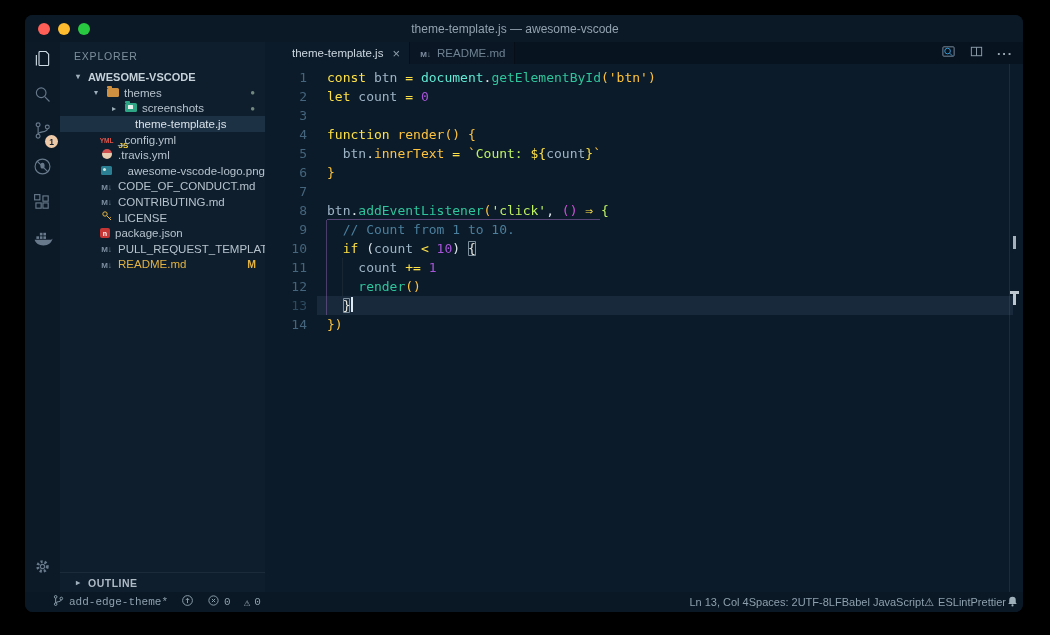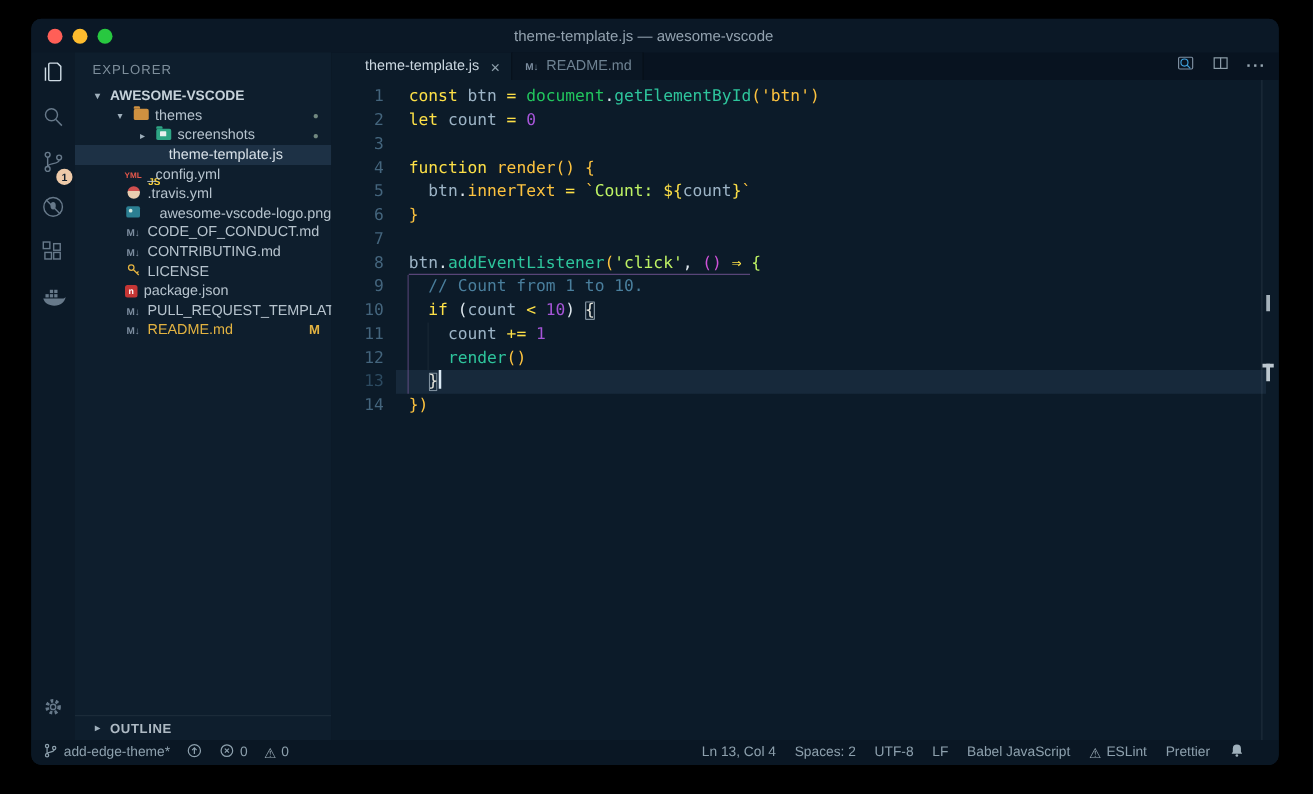--- a/index.html
+++ b/index.html
@@ -55,35 +55,35 @@
   #tab-actions{position:absolute;right:10px;top:0;height:22px;display:flex;align-items:center;gap:13px;color:#8fa0ac;}
   #tab-actions svg{width:15px;height:15px;}
   .dots{font-size:13px;font-weight:bold;letter-spacing:1px;color:#9aa9b4;}
   
   #editor{position:absolute;left:240px;right:0;top:49px;bottom:20px;background:#0c1b29;padding-top:4px;
     font-family:"DejaVu Sans Mono",monospace;font-size:13px;}
   .cl{height:19px;line-height:19px;white-space:pre;display:flex;}
   .cl .ln{flex:none;width:42px;text-align:right;color:#44657d;margin-right:20px;user-select:none;}
   .cl.cur{background:linear-gradient(to right,transparent 52px,#17293b 52px,#17293b calc(100% - 10px),transparent calc(100% - 10px));}
   .cl.cur .ln{color:#2c4a60;}
-  .tk-kw{color:#fde047;} .tk-var{color:#9db4c6;} .tk-obj{color:#22c55e;} .tk-green{color:#2ec59c;}
+  .tk-kw{color:#fde047;} .tk-var{color:#9db4c6;} .tk-obj{color:#5eead4;} .tk-green{color:#2ec59c;}
   .tk-y{color:#fdc33f;} .tk-num{color:#a655d8;} .tk-mag{color:#cf52d8;} .tk-com{color:#4a7f9d;}
   .tk-w{color:#bef264;} .tk-punc{color:#dfe8ee;} .tk-pl{color:#9db4c6;}
   .tk-box{color:#e8e8df;box-shadow:inset 0 0 0 1px #7e8f9d;border-radius:1px;}
   .cursor{display:inline-block;width:2px;height:15px;background:#dceaf5;vertical-align:-2px;margin-left:1px;}
   #guide-h{position:absolute;left:62px;top:155px;width:273px;height:1px;background:rgba(152,104,186,.55);}
   #guide-v{position:absolute;left:61px;top:156px;width:1px;height:95px;background:rgba(152,104,186,.45);}
   #guide-i{position:absolute;left:77px;top:194px;width:1px;height:38px;background:rgba(255,255,255,.05);}
   #ruler-border{position:absolute;right:13px;top:0;bottom:0;width:1px;background:rgba(134,150,160,.14);}
   .orm{position:absolute;background:#a4b1ba;}
   
   #statusbar{position:absolute;left:0;right:0;bottom:0;height:20px;background:#0a1724;display:flex;align-items:center;
     font-size:11px;color:#8da0ad;}
-  .sb-left{display:flex;align-items:center;gap:13px;padding-left:9px;}
-  .sb-right{margin-left:auto;display:flex;align-items:center;gap:15px;padding-right:27px;}
+  .sb-left{display:flex;align-items:center;gap:13px;padding-left:27px;font-family:Liberation Mono, monospace;}
+  .sb-right{margin-left:auto;display:flex;align-items:center;padding-right:4px;}
   .sb-item{display:flex;align-items:center;gap:4px;white-space:nowrap;}
   .sb-item svg{width:13px;height:13px;stroke:#8da0ad;fill:none;stroke-width:1.2;}
   .warn-glyph{font-size:11px;color:#9fb0bb;}
 </style>
 </head>
 <body>
 
 <div id="window">
   <div id="titlebar">
     <span class="tl" id="tl-close" style="background: rgb(255, 95, 87);"></span>

